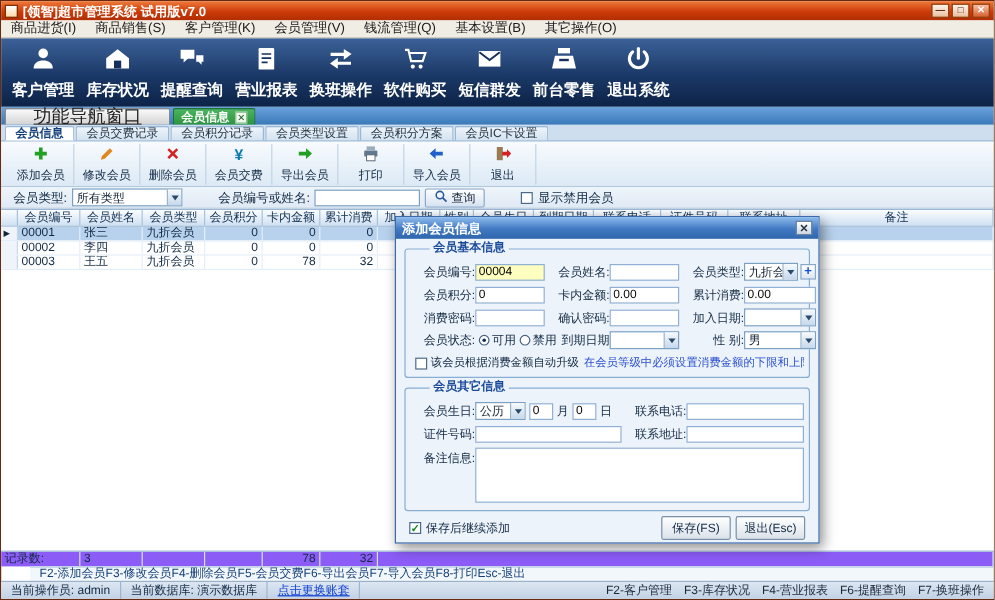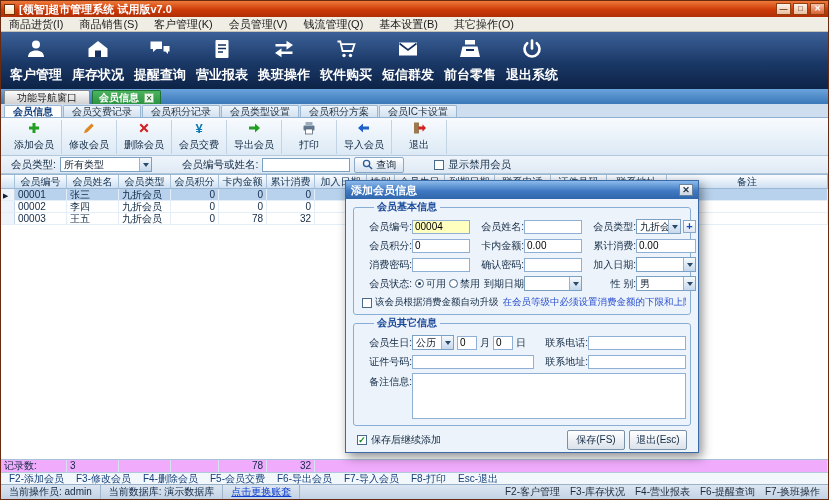--- a/index.html
+++ b/index.html
@@ -18,21 +18,21 @@
   .menubar { height: 15px; background: #f0ede4; border-bottom: 1px solid #c6c2b4; display: flex; align-items: center; font-size: 11px; color: #1a1a1a; flex: 0 0 auto; }
   .menuitem { padding: 0 8px; line-height: 15px; cursor: default; }
 
   
   .toolbar { height: 57px; background: linear-gradient(180deg,#3c6198 0%,#1a3866 55%,#0d2347 100%); display: flex; align-items: center; padding-left: 4px; flex: 0 0 auto; }
   .tbtn { width: 62px; height: 52px; display: flex; flex-direction: column; align-items: center; justify-content: center; gap: 2px; color: #fff; font-size: 13px; font-weight: bold; white-space: nowrap; }
   .tbtn svg { width: 24px; height: 24px; }
 
   
   .tabstrip { height: 15px; background: linear-gradient(180deg,#6ba3dc,#3a78b8); display: flex; align-items: flex-end; padding-left: 3px; gap: 2px; flex: 0 0 auto; }
-  .tab-nav { height: 14px; padding: 0 12px; background: linear-gradient(#fbfbfb,#d2d2d2); border: 1px solid #8a8a8a; border-bottom: none; font-size: 10px; line-height: 13px; color: #222; border-radius: 2px 2px 0 0; }
+  .tab-nav { height: 14px; padding: 0 23px; background: linear-gradient(#fbfbfb,#d2d2d2); border: 1px solid #8a8a8a; border-bottom: none; font-size: 15px; line-height: 13px; color: #222; border-radius: 2px 2px 0 0; text-decoration: underline; }
   .tab-active { height: 14px; padding: 0 6px; background: linear-gradient(#4cb45e,#2c9440); border: 1px solid #1c7430; border-bottom: none; border-radius: 2px 2px 0 0; display: flex; align-items: center; gap: 5px; color: #fff; font-size: 10px; font-weight: bold; }
   .tab-x { width: 10px; height: 10px; background: #eef8ee; border: 1px solid #8abf8a; color: #235a23; font-size: 8px; line-height: 9px; text-align: center; font-weight: normal; }
 
   
   .subtabs { height: 14px; background: #cfdeee; border-bottom: 1px solid #8fb0d0; display: flex; gap: 1px; padding: 1px 0 0 3px; flex: 0 0 auto; }
   .subtab { font-size: 10px; line-height: 12px; padding: 0 8px; background: linear-gradient(#eef4fa,#d4e2f0); border: 1px solid #9ab8d4; border-bottom: none; color: #234; border-radius: 2px 2px 0 0; white-space: nowrap; }
   .subtab.active { background: #fff; color: #12407e; font-weight: bold; }
 
   
   .actionbar { height: 38px; background: linear-gradient(#f8fbfe,#dce9f5); border-bottom: 1px solid #b2c8dc; display: flex; align-items: center; padding-left: 6px; flex: 0 0 auto; }
@@ -54,39 +54,39 @@
   .grid { flex: 1; display: flex; flex-direction: column; background: #fff; border-top: 1px solid #9ab8d4; min-height: 0; }
   .ghead { display: flex; height: 14px; background: linear-gradient(#fbfdff,#cfe0f2); border-bottom: 1px solid #9ab8d4; font-size: 10px; color: #11304f; flex: 0 0 auto; }
   .gh { border-right: 1px solid #a8c2da; text-align: center; line-height: 13px; overflow: hidden; white-space: nowrap; }
   .grow { display: flex; height: 12px; font-size: 10px; color: #122a44; border-bottom: 1px solid #e4eef8; flex: 0 0 auto; }
   .grow.sel { background: #b8d2ee; }
   .gc { border-right: 1px solid #e4eef8; padding: 0 3px; line-height: 11px; overflow: hidden; white-space: nowrap; }
   .gc.num { text-align: right; }
   .gind { border-right: 1px solid #c8d8e8; background: #eef4fa; position: relative; }
   .grow.sel .gind::after { content: "▶"; position: absolute; left: 2px; top: 1px; font-size: 7px; color: #123; }
   .gempty { flex: 1; background: #fff; }
-  .gfoot { display: flex; height: 13px; background: #f0abfc; border-top: 1px solid #a8c2da; font-size: 10px; color: #122a44; line-height: 12px; flex: 0 0 auto; }
+  .gfoot { display: flex; height: 13px; background: #8b5cf6; border-top: 1px solid #a8c2da; font-size: 10px; color: #122a44; line-height: 12px; flex: 0 0 auto; }
   .gfoot .gc { border-right: 1px solid #d4e2f0; }
   .w-ind { width: 14px; flex: 0 0 auto; }
   .w0{width:52px;flex:0 0 auto}.w1{width:52px;flex:0 0 auto}.w2{width:52px;flex:0 0 auto}
   .w3{width:48px;flex:0 0 auto}.w4{width:48px;flex:0 0 auto}.w5{width:48px;flex:0 0 auto}
   .w6{width:52px;flex:0 0 auto}.w7{width:28px;flex:0 0 auto}.w8{width:50px;flex:0 0 auto}
   .w9{width:50px;flex:0 0 auto}.w10{width:56px;flex:0 0 auto}.w11{width:56px;flex:0 0 auto}
   .w12{width:60px;flex:0 0 auto}.w13{flex:1 1 auto}
   .wmerge { width: 66px; flex: 0 0 auto; }
 
   
-  .hotbar { height: 12px; background: #f2f7fc; border-top: 1px solid #b2c8dc; display: flex; gap: 12px; padding-left: 8px; font-size: 10px; line-height: 11px; color: #16407a; flex: 0 0 auto; }
+  .hotbar { height: 12px; background: #f2f7fc; border-top: 1px solid #b2c8dc; display: flex; gap: 0; padding-left: 8px; font-size: 10px; line-height: 11px; color: #16407a; flex: 0 0 auto; margin-left: 24px; }
   .statusbar { height: 15px; background: linear-gradient(#dde6f2,#c2d2e4); border-top: 1px solid #9ab2c8; display: flex; align-items: center; font-size: 10px; color: #122a44; flex: 0 0 auto; }
   .seg { padding: 0 8px; border-right: 1px solid #9fb6cc; height: 100%; display: flex; align-items: center; white-space: nowrap; }
   .link { color: #1040d0; text-decoration: underline; cursor: pointer; }
   .statkeys { margin-left: auto; display: flex; gap: 10px; padding-right: 8px; color: #1a2a3a; }
 
   
-  .dialog { position: absolute; left: 344px; top: 179px; width: 354px; height: 273px; background: #edf3fa; border: 1px solid #3a6aa8; box-shadow: 3px 4px 10px rgba(0,0,0,.45); display: flex; flex-direction: column; z-index: 10; }
+  .dialog { position: absolute; left: 328px; top: 179px; width: 354px; height: 273px; background: #edf3fa; border: 1px solid #3a6aa8; box-shadow: 3px 4px 10px rgba(0,0,0,.45); display: flex; flex-direction: column; z-index: 10; }
   .dtitle { height: 18px; background: linear-gradient(180deg,#8cbaec,#4079c2 55%,#2f66ac); color: #fff; font-weight: bold; font-size: 11px; display: flex; align-items: center; padding: 0 5px; flex: 0 0 auto; }
   .dclose { margin-left: auto; width: 14px; height: 12px; background: linear-gradient(#fefefe,#ccd6e4); border: 1px solid #6a84a0; color: #234; font-size: 9px; line-height: 10px; text-align: center; }
   .dbody { flex: 1; padding: 8px 7px 4px; display: flex; flex-direction: column; }
   .group { position: relative; border: 1px solid #88aed6; border-radius: 3px; padding: 9px 4px 2px; }
   .group + .group { margin-top: 8px; }
   .gtitle { position: absolute; top: -7px; left: 8px; background: #edf3fa; padding: 0 3px; font-size: 10px; font-weight: bold; color: #1a4a9a; line-height: 12px; margin-left: 12px; }
   .frow { display: flex; align-items: center; height: 19px; }
   .fcell { display: flex; align-items: center; width: 112px; flex: 0 0 auto; }
   .fcell.c3 { width: 114px; }
   .flabel { width: 54px; text-align: right; font-size: 10px; color: #122a44; white-space: nowrap; flex: 0 0 auto; }

